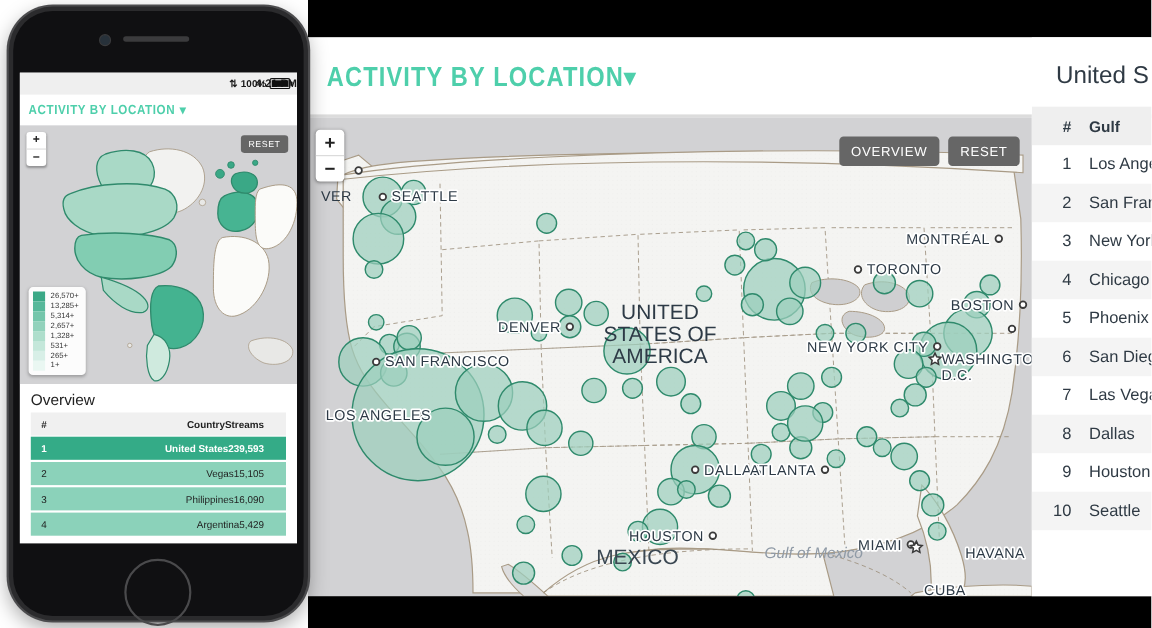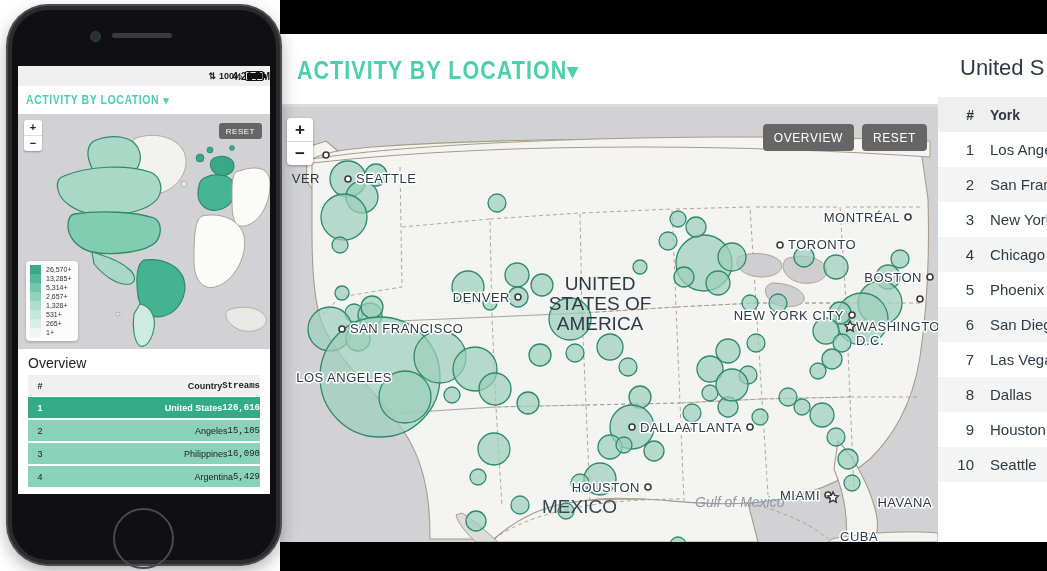--- a/index.html
+++ b/index.html
@@ -83,21 +83,21 @@
 
   #p-overview{padding:6px 0 0 10px;}
   #p-overview-title{font-size:14px;color:#222;font-weight:normal;}
   #p-table{margin-top:4px;width:232px;}
   .prow{height:21px;display:flex;align-items:center;font-size:9px;color:#1f1f1f;margin-bottom:2px;}
   .prow.phead{background:#f0f0f0;font-weight:bold;margin-bottom:1px;}
   .prow.r1{background:#34ab87;color:#fff;font-weight:bold;}
   .prow.r2,.prow.r3,.prow.r4{background:#8bd2ba;}
   .pnum{width:24px;text-align:center;flex:none;}
   .pcountry{flex:1;text-align:right;}
-  .pstreams{padding-right:0;text-align:center;font-family:Liberation Mono, monospace;}
+  .pstreams{padding-right:20px;text-align:center;}
 </style>
 </head>
 <body>
 
 <div id="root">
 
   <div id="desktop">
 
     <div class="blackbar" id="blackbar-top"></div>
 
@@ -332,21 +332,21 @@
     </div>
 
     <div class="blackbar" id="blackbar-bottom"></div>
   </div>
 
   <div id="list-panel">
     <div id="list-title">United S</div>
     <div id="list-table">
       <div class="lrow head">
         <span class="lnum">#</span>
-        <span class="lcity">York</span>
+        <span class="lcity">Gulf</span>
       </div>
       <div class="lrow">
         <span class="lnum">1</span>
         <span class="lcity">Los Angeles</span>
       </div>
       <div class="lrow alt">
         <span class="lnum">2</span>
         <span class="lcity">San Francisco</span>
       </div>
       <div class="lrow">
@@ -486,25 +486,25 @@
         <div id="p-overview-title">Overview</div>
         <div id="p-table">
           <div class="prow phead">
             <span class="pnum">#</span>
             <span class="pcountry">Country</span>
             <span class="pstreams">Streams</span>
           </div>
           <div class="prow r1">
             <span class="pnum">1</span>
             <span class="pcountry">United States</span>
-            <span class="pstreams">126,616</span>
+            <span class="pstreams">239,593</span>
           </div>
           <div class="prow r2">
             <span class="pnum">2</span>
-            <span class="pcountry">Angeles</span>
+            <span class="pcountry">Vegas</span>
             <span class="pstreams">15,105</span>
           </div>
           <div class="prow r3">
             <span class="pnum">3</span>
             <span class="pcountry">Philippines</span>
             <span class="pstreams">16,090</span>
           </div>
           <div class="prow r4">
             <span class="pnum">4</span>
             <span class="pcountry">Argentina</span>

